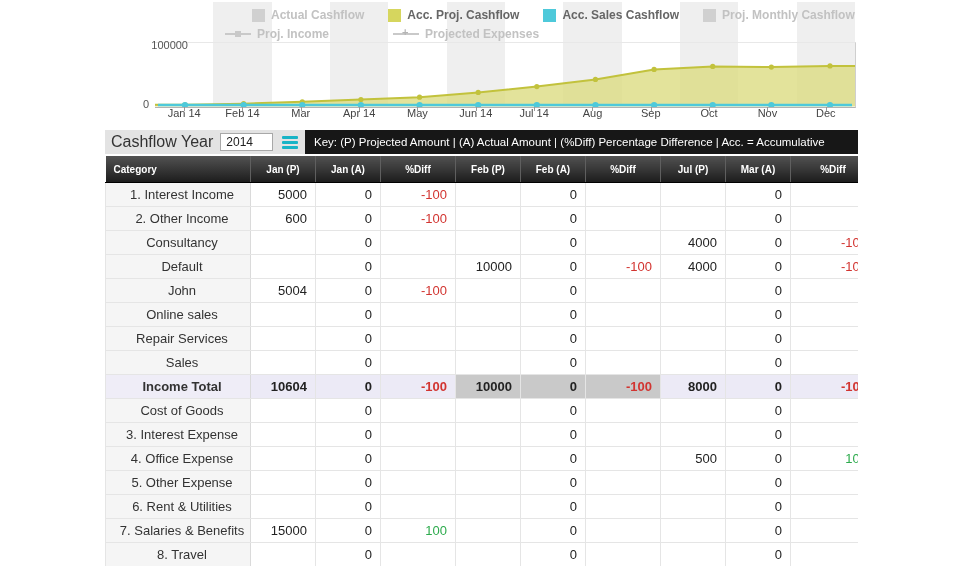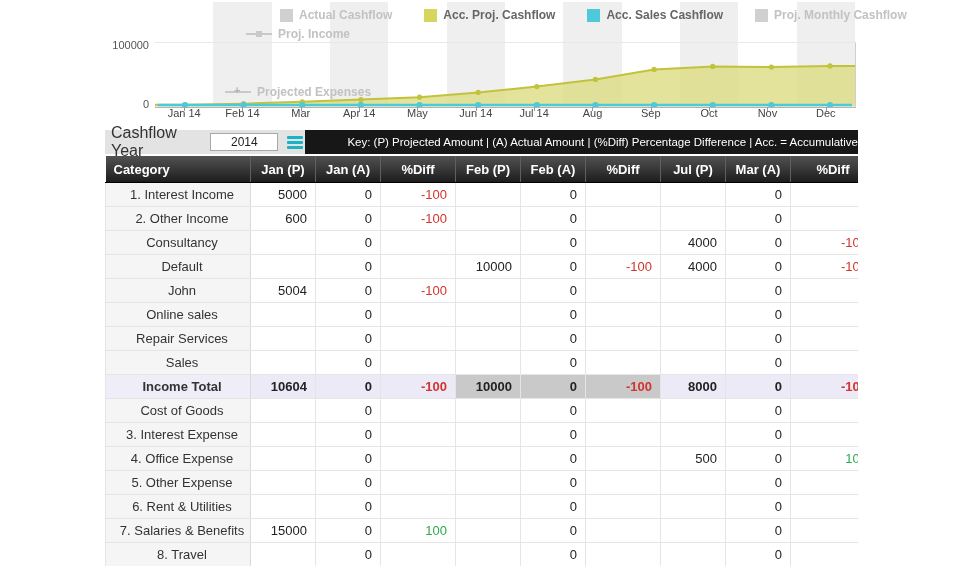--- a/index.html
+++ b/index.html
@@ -5,52 +5,52 @@
   html,body{margin:0;padding:0;background:#fff;}
   body{font-family:"Liberation Sans",sans-serif;}
   #canvas{position:relative;width:960px;height:566px;overflow:hidden;background:#fff;}
 
   
   .chart-widget{position:absolute;left:105px;top:2px;width:750px;height:126px;}
   .bands{position:absolute;left:50px;top:0;width:700px;height:104px;display:flex;z-index:0;}
   .band{flex:1;}
   .band.alt{background:#efefef;}
   .legend-row{position:absolute;display:flex;align-items:center;z-index:3;white-space:nowrap;}
-  #legend-row1{left:147px;top:6px;gap:32px;margin-left:28px;}
-  #legend-row2{left:120px;top:25px;gap:44px;flex-direction:column;}
+  #legend-row1{left:147px;top:6px;gap:24px;}
+  #legend-row2{left:120px;top:25px;gap:64px;}
   .leg-item{display:flex;align-items:center;gap:6px;font-size:12px;font-weight:bold;color:#666;cursor:pointer;}
   .leg-item.inactive{color:#c2c2c2;}
   .swatch{width:13px;height:13px;display:inline-block;flex:none;}
   .swatch.line{width:26px;height:2px;position:relative;}
   .swatch.line::after{content:"";position:absolute;left:10px;top:-2px;width:6px;height:6px;background:inherit;}
   .swatch.line.cross::after{content:"+";background:none;width:auto;height:auto;top:-5px;left:9px;
      font-size:11px;line-height:9px;color:#b5b5b5;font-weight:bold;}
   .plot{position:absolute;left:50px;top:40px;width:700px;height:64px;z-index:1;
      border-bottom:1px solid #b3b3b3;border-right:1px solid #cfcfcf;border-top:1px solid #e8e8e8;}
   .plot svg{position:absolute;left:0;top:0;display:block;}
   .ylab{position:absolute;left:0;width:44px;text-align:right;font-size:11px;color:#555;z-index:2;}
   .xlabels{position:absolute;left:50px;top:105px;width:700px;display:flex;z-index:2;}
   .xlab{width:58.33px;text-align:center;font-size:11px;color:#444;position:relative;}
   .xlab::before{content:"";position:absolute;top:0;left:50%;width:1px;height:4px;background:#999;}
 
   
   .ctrl-bar{position:absolute;left:105px;top:130px;width:753px;height:24px;display:flex;align-items:stretch;}
   .year-zone{flex:none;width:200px;background:#e3e3e3;display:flex;align-items:center;gap:7px;padding:0 0 0 6px;box-sizing:border-box;}
   .year-label{font-size:16px;color:#333;}
-  .year-box{background:#fff;border:1px solid #a8a8a8;font-size:12px;color:#222;padding:1px 12px 1px 20px;min-width:34px;cursor:pointer;}
+  .year-box{background:#fff;border:1px solid #a8a8a8;font-size:12px;color:#222;padding:1px 12px 1px 5px;min-width:34px;cursor:pointer;}
   .burger{display:inline-flex;flex-direction:column;justify-content:center;gap:2px;cursor:pointer;padding:2px;}
   .burger i{display:block;width:16px;height:3px;background:#18b4c6;border-radius:1px;}
-  .key-bar{flex:1;background:#171717;color:#fff;font-size:11.5px;line-height:24px;padding-left:17px;
-     white-space:nowrap;overflow:hidden;text-align:right;}
+  .key-bar{flex:1;background:#171717;color:#fff;font-size:11.5px;line-height:24px;padding-left:9px;
+     white-space:nowrap;overflow:hidden;}
 
   
   .grid-wrap{position:absolute;left:105px;top:156px;width:753px;overflow:hidden;}
   table{border-collapse:collapse;table-layout:fixed;width:770px;font-size:13px;}
   th{background:linear-gradient(#525252,#1d1d1d);color:#fff;height:24px;font-weight:bold;
-     border-right:1px solid #5f5f5f;border-bottom:1px solid #000;text-align:center;font-size:13px;}
+     border-right:1px solid #5f5f5f;border-bottom:1px solid #000;text-align:center;font-size:10px;}
   th.cat-h{text-align:left;padding-left:8px;}
   td{height:23px;line-height:23px;border:1px solid #e5e5e5;text-align:right;padding:0 8px 0 0;color:#222;background:#fff;overflow:hidden;}
   td.cat{background:#f5f5f5;text-align:center;padding:0 0 0 8px;color:#333;border-right:1px solid #dadada;}
   tr.total td{font-weight:bold;background:#eceaf6;margin-left:37px;}
   tr.total td.cat{background:#efedf7;}
   tr.total td.hl{background:#c9c9c9;}
   td.neg{color:#d23430;text-align:right;}
   td.pos{color:#2dab4d;}
 </style>
 </head>
@@ -95,21 +95,21 @@
         <div class="leg-item inactive">
           <span class="swatch line" style="background: rgb(201, 201, 201);"></span>
           <span>Proj. Income</span>
         </div>
         <div class="leg-item inactive">
           <span class="swatch line cross" style="background: rgb(201, 201, 201);"></span>
           <span>Projected Expenses</span>
         </div>
       </div>
     <div id="ylabels">
-        <span class="ylab" style="top: 37px;">100000</span>
+        <span class="ylab" style="top: 37px; margin-left: 39px;">100000</span>
         <span class="ylab" style="top: 96px;">0</span>
       </div>
     <div class="plot">
       <svg id="series-svg" width="700" height="64" viewBox="0 0 700 64" preserveAspectRatio="none">
           <polygon points="0,61.82 30,61.82 88.63636363636363,60.64 147.27272727272725,58.87 205.9090909090909,56.51 264.5454545454545,54.15 323.1818181818182,49.43 381.8181818181818,43.53 440.45454545454544,36.45 499.09090909090907,26.42 557.7272727272727,23.47 616.3636363636364,24.059999999999995 675,22.879999999999995 700,22.879999999999995 700,63.5 0,63.5" fill="#dcdc82" fill-opacity="0.8" stroke="none"></polygon>
           <polyline points="0,61.82 30,61.82 88.63636363636363,60.64 147.27272727272725,58.87 205.9090909090909,56.51 264.5454545454545,54.15 323.1818181818182,49.43 381.8181818181818,43.53 440.45454545454544,36.45 499.09090909090907,26.42 557.7272727272727,23.47 616.3636363636364,24.059999999999995 675,22.879999999999995 700,22.879999999999995" fill="none" stroke="#c2c23c" stroke-width="2"></polyline>
           <circle cx="30" cy="61.82" r="2.6" fill="#c2c23c"></circle>
           <circle cx="88.63636363636363" cy="60.64" r="2.6" fill="#c2c23c"></circle>
           <circle cx="147.27272727272725" cy="58.87" r="2.6" fill="#c2c23c"></circle>
           <circle cx="205.9090909090909" cy="56.51" r="2.6" fill="#c2c23c"></circle>

